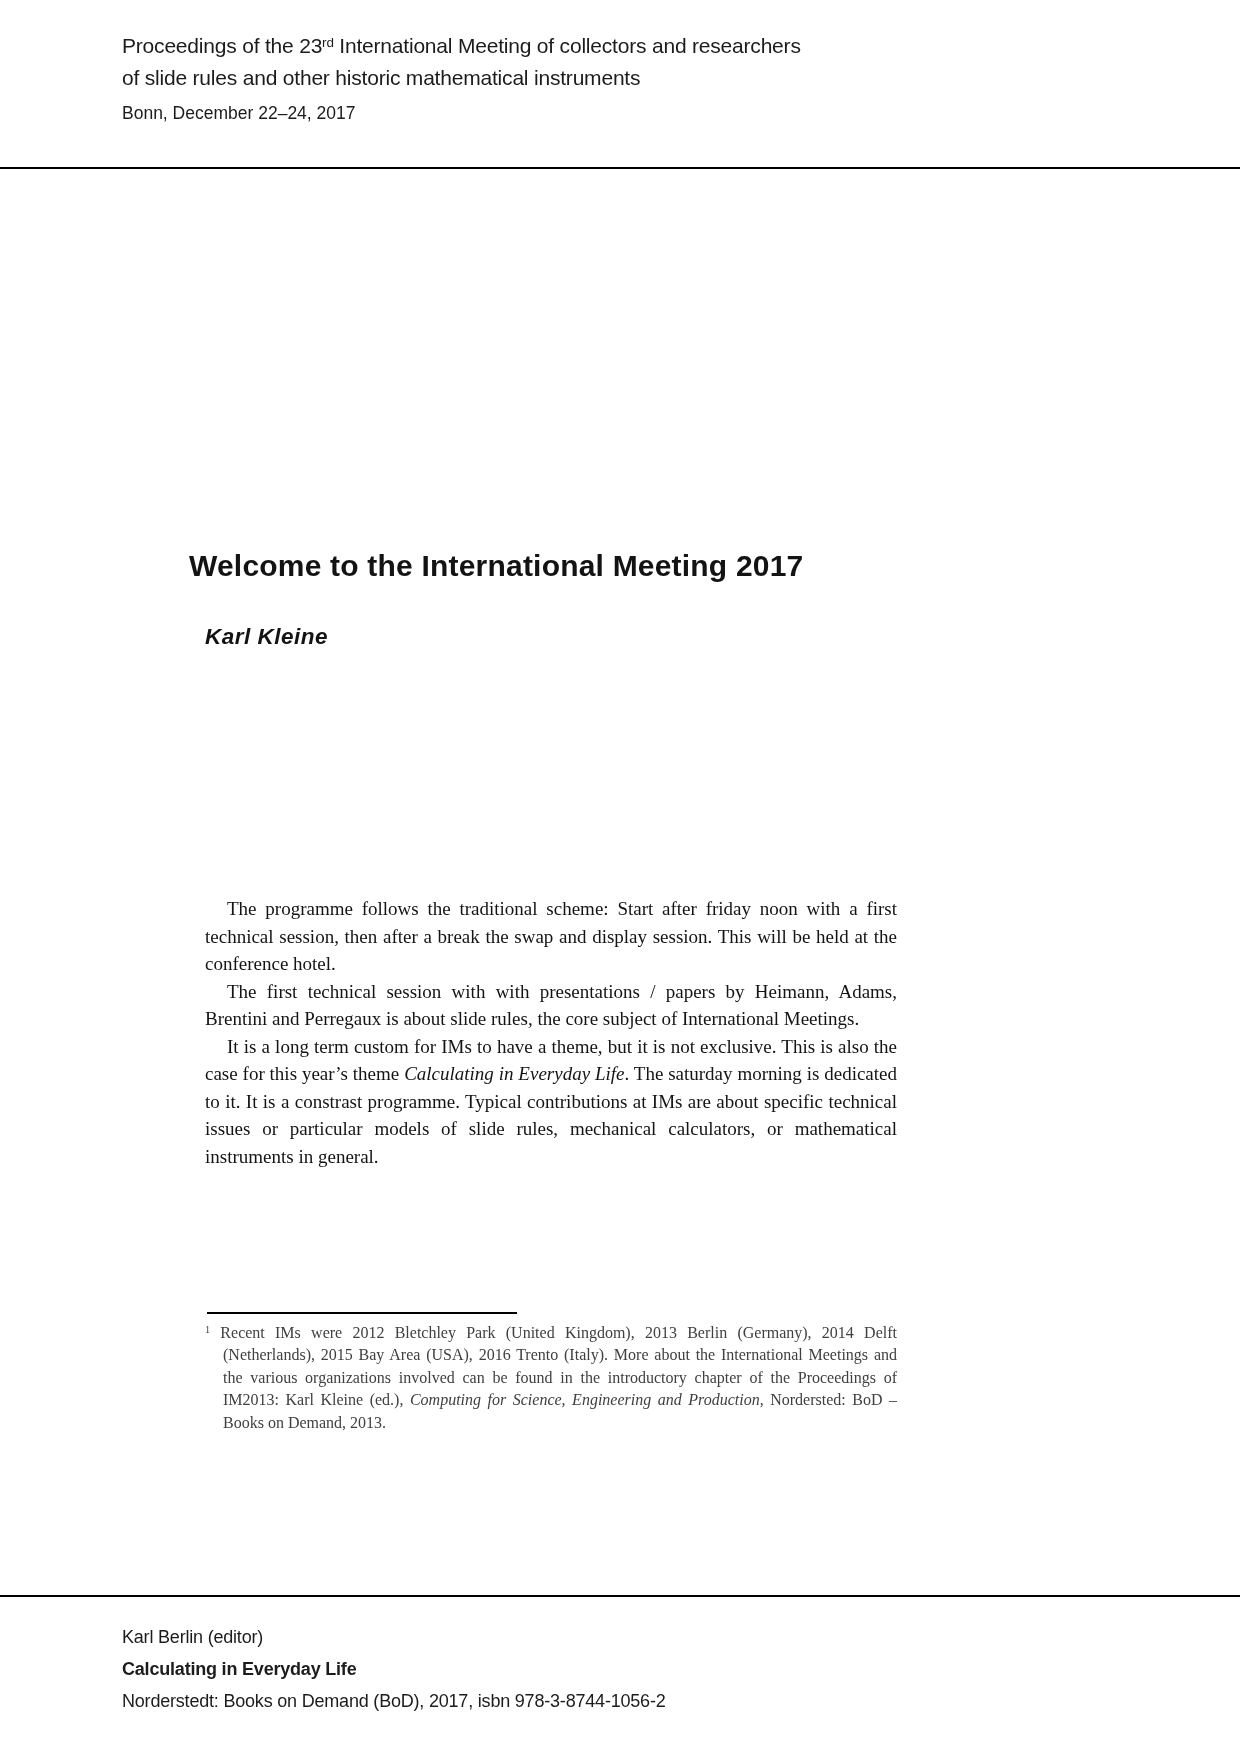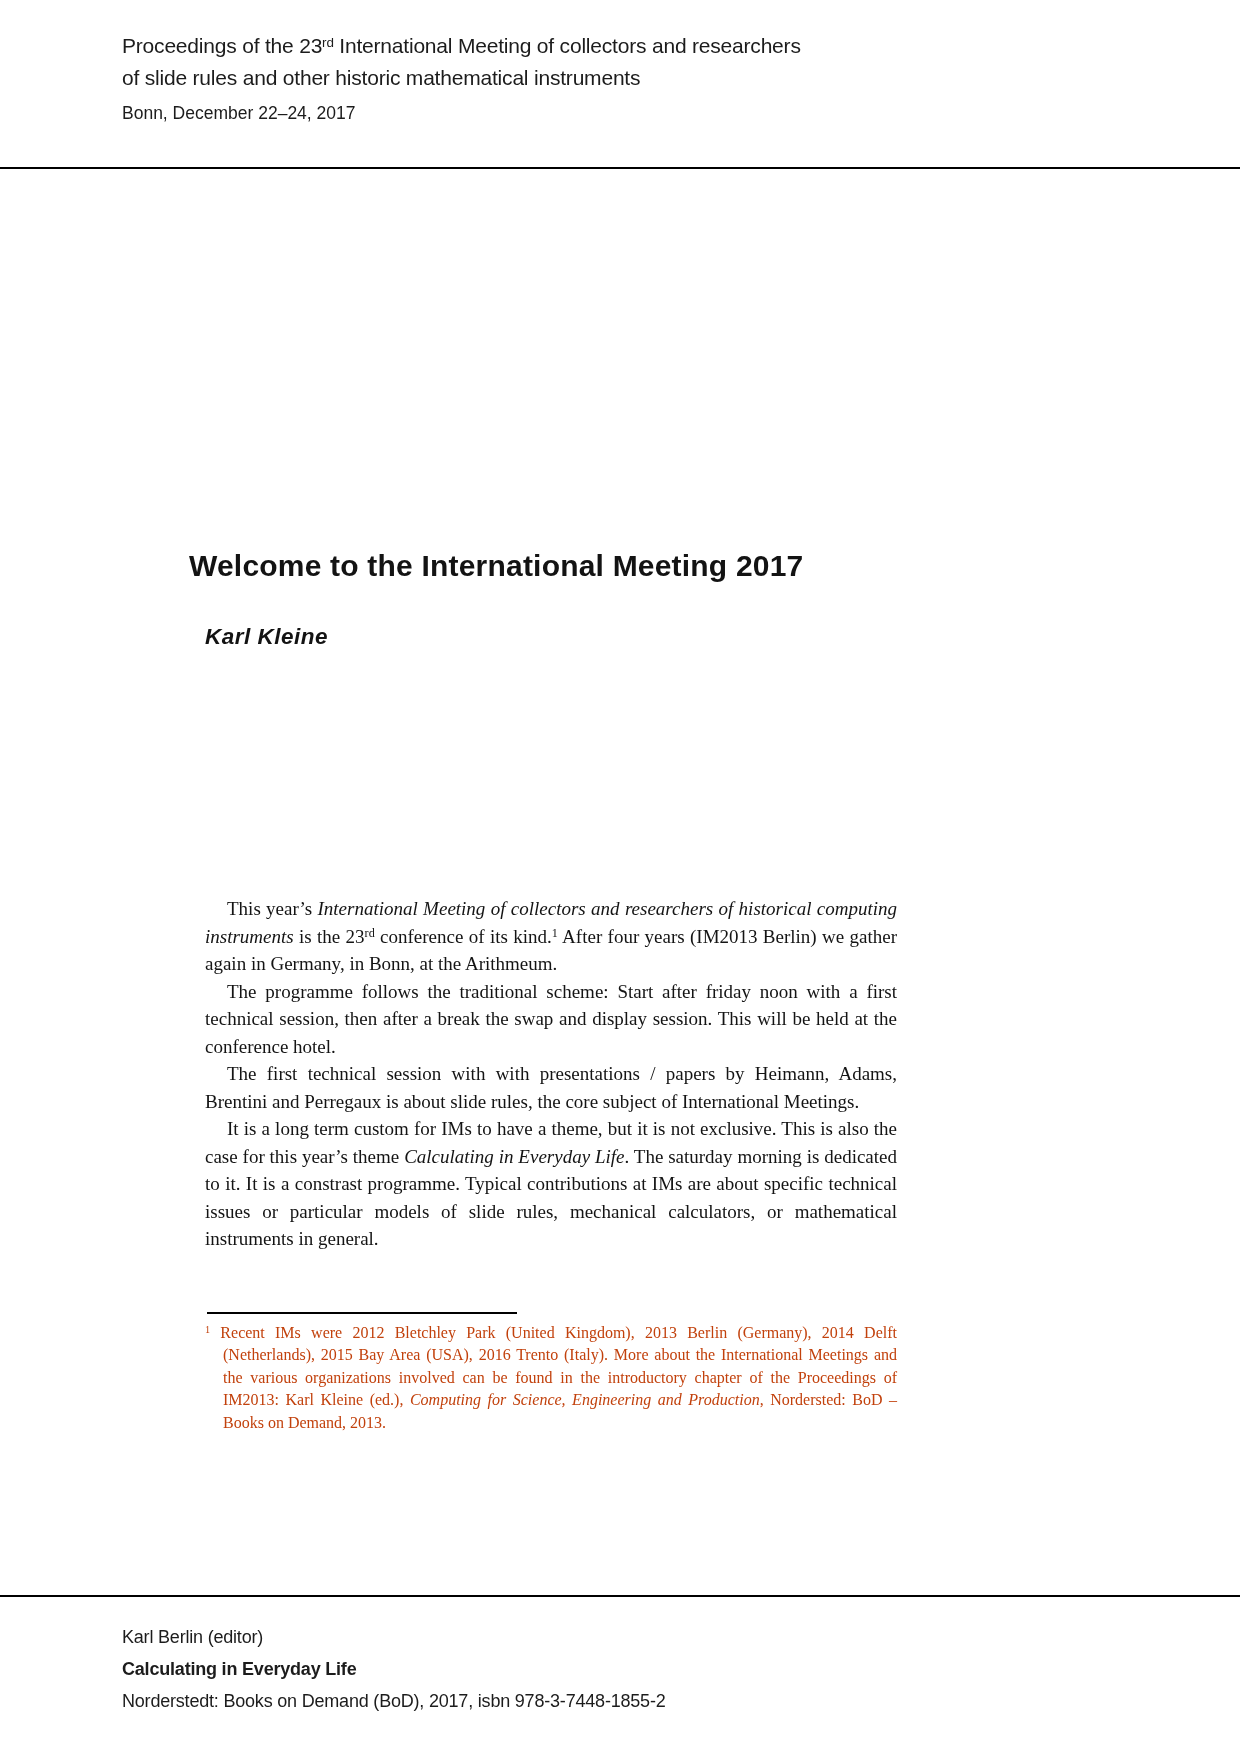--- a/index.html
+++ b/index.html
@@ -91,21 +91,21 @@
     vertical-align: baseline;
   }
 
   
   .footnote-area {
     position: absolute;
     left: 205px;
     top: 1312px;
     width: 692px;
     font-family: "Liberation Serif", serif;
-    color: #c2410c;
+    color: #404040;
   }
   .footnote-rule {
     width: 310px;
     height: 1.5px;
     background: #000000;
     margin: 0 0 8px 2px;
   }
   .footnote-text {
     font-size: 16px;
     line-height: 22.5px;
@@ -138,32 +138,31 @@
     <div class="header-line">of slide rules and other historic mathematical instruments</div>
     <div class="header-date">Bonn, December 22–24, 2017</div>
   </div>
 
   <div class="rule rule-top"></div>
 
   <h1 class="chapter-title">Welcome to the International Meeting 2017</h1>
   <div class="author-name">Karl Kleine</div>
 
   <section class="body-text">
-    <p>This year’s <i>International Meeting of collectors and researchers of historical computing instruments</i> is the 23<sup>rd</sup> conference of its kind.<sup>1</sup> After four years (IM2013 Berlin) we gather again in Germany, in Bonn, at the Arithmeum.</p>
     <p>The programme follows the traditional scheme: Start after friday noon with a first technical session, then after a break the swap and display session. This will be held at the conference hotel.</p>
     <p>The first technical session with with presentations / papers by Heimann, Adams, Brentini and Perregaux is about slide rules, the core subject of International Meetings.</p>
     <p>It is a long term custom for IMs to have a theme, but it is not exclusive. This is also the case for this year’s theme <i>Calculating in Everyday Life</i>. The saturday morning is dedicated to it. It is a constrast programme. Typical contributions at IMs are about specific technical issues or particular models of slide rules, mechanical calculators, or mathematical instruments in general.</p>
   </section>
 
   <div class="footnote-area">
     <div class="footnote-rule"></div>
     <p class="footnote-text"><sup>1</sup> Recent IMs were 2012 Bletchley Park (United Kingdom), 2013 Berlin (Germany), 2014 Delft (Netherlands), 2015 Bay Area (USA), 2016 Trento (Italy). More about the International Meetings and the various organizations involved can be found in the introductory chapter of the Proceedings of IM2013: Karl Kleine (ed.), <i>Computing for Science, Engineering and Production</i>, Nordersted: BoD – Books on Demand, 2013.</p>
   </div>
 
   <div class="rule rule-bottom"></div>
 
   <footer class="page-footer">
     <div class="footer-editor">Karl Berlin (editor)</div>
     <div class="footer-book-title">Calculating in Everyday Life</div>
-    <div class="footer-imprint">Norderstedt: Books on Demand (BoD), 2017, isbn 978-3-7448-1855-2</div>
+    <div class="footer-imprint">Norderstedt: Books on Demand (BoD), 2017, isbn 978-3-8744-1056-2</div>
   </footer>
 
 </div>
 
 </body></html>

